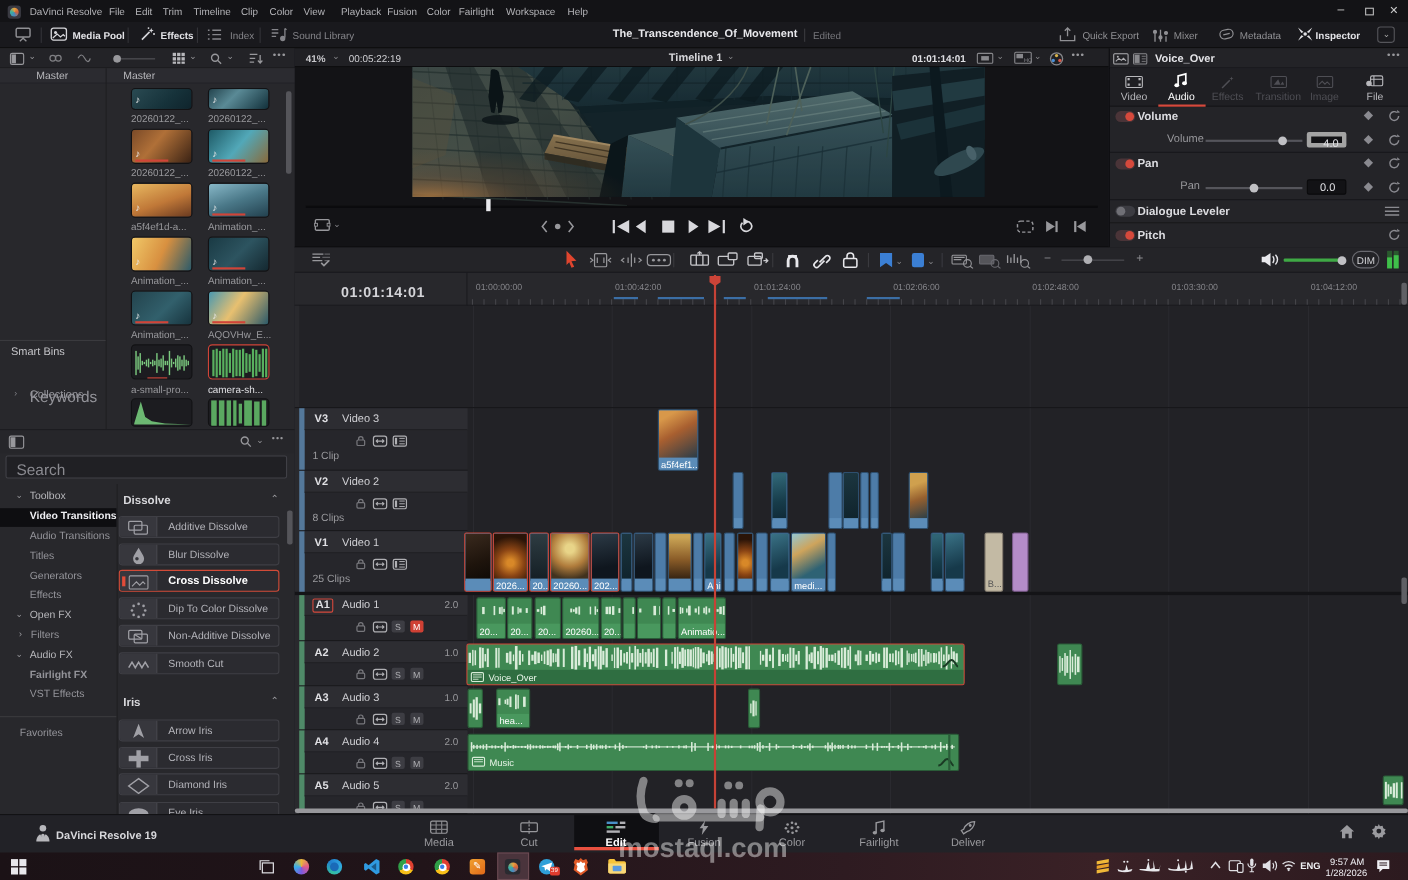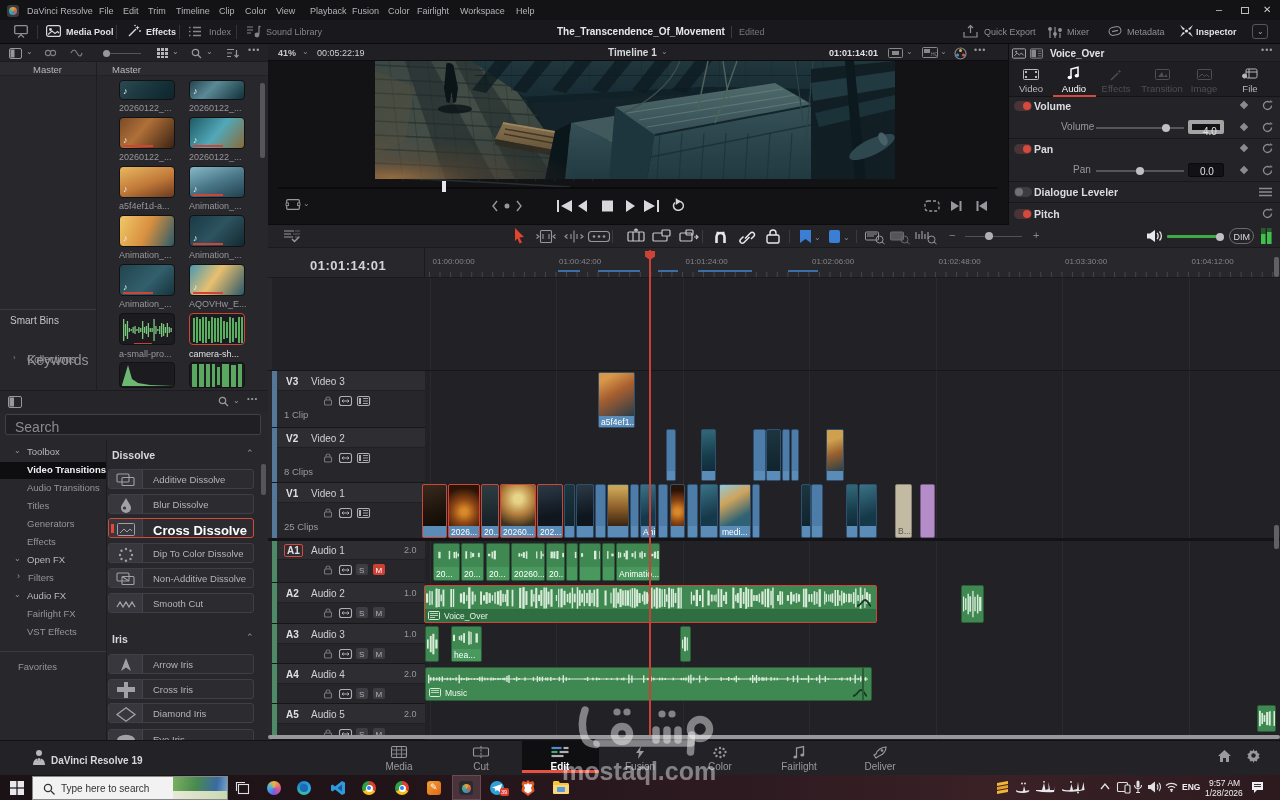--- a/index.html
+++ b/index.html
@@ -300,21 +300,21 @@
 <span class="tx" style="left:27px;top:482px;font-size:9.5px;color:#94949a;font-weight:normal">Audio Transitions</span>
 <span class="tx" style="left:27px;top:500px;font-size:9.5px;color:#94949a;font-weight:normal">Titles</span>
 <span class="tx" style="left:27px;top:518px;font-size:9.5px;color:#94949a;font-weight:normal">Generators</span>
 <span class="tx" style="left:27px;top:536px;font-size:9.5px;color:#94949a;font-weight:normal">Effects</span>
 <span class="tx" style="left:27px;top:554px;font-size:9.5px;color:#b8b8bc;font-weight:normal">Open FX</span>
 <span class="tx" style="left:14px;top:554px;font-size:8px;color:#98989c">⌄</span>
 <span class="tx" style="left:28px;top:572px;font-size:9.5px;color:#94949a;font-weight:normal">Filters</span>
 <span class="tx" style="left:17px;top:571px;font-size:9px;color:#98989c">›</span>
 <span class="tx" style="left:27px;top:590px;font-size:9.5px;color:#b8b8bc;font-weight:normal">Audio FX</span>
 <span class="tx" style="left:14px;top:590px;font-size:8px;color:#98989c">⌄</span>
-<span class="tx" style="left:27px;top:608px;font-size:9.5px;color:#94949a;font-weight:normal">Fairlight FX</span>
+<span class="tx" style="left:27px;top:608px;font-size:9.5px;color:#94949a;font-weight:bold">Fairlight FX</span>
 <span class="tx" style="left:27px;top:626px;font-size:9.5px;color:#94949a;font-weight:normal">VST Effects</span>
 <div class="a" style="left:0;top:651px;width:106px;height:1px;background:#3a3a3e"></div>
 <span class="tx" style="left:18px;top:661px;font-size:9.5px;color:#94949a">Favorites</span>
 <div class="a" style="left:106px;top:440px;width:1px;height:300px;background:#1e1e22"></div>
 <span class="tx" style="left:112px;top:449px;font-size:10.5px;font-weight:bold;color:#d8d8dc">Dissolve</span>
 <span class="tx" style="left:246px;top:448px;font-size:9px;color:#98989c">⌃</span>
 <div class="a" style="left:108px;top:469px;width:146px;height:20px;background:#2b2b30;border:1.5px solid #3f3f45;border-radius:3px;overflow:hidden">
     <div class="a" style="left:0;top:0;width:34px;height:100%;background:#37373d;border-right:1px solid #45454b">
       <svg class="a" style="left:7px;top:3px" width="20" height="14" viewBox="0 0 20 14">
         <g fill="none" stroke="#a0a0a6" stroke-width="1.1">
@@ -334,21 +334,21 @@
     </div>
     <span class="tx" style="left:44px;top:4px;font-size:9.5px;color:#b4b4ba;font-weight:normal">Blur Dissolve</span>
   </div>
 <div class="a" style="left:108px;top:518px;width:146px;height:20px;background:#2b2b30;border:1.5px solid #d24b38;border-radius:3px;overflow:hidden">
     <div class="a" style="left:0;top:0;width:34px;height:100%;background:#37373d;border-right:1px solid #45454b">
       <svg class="a" style="left:8px;top:3.5px" width="18" height="13" viewBox="0 0 18 13">
         <rect x="0.5" y="0.5" width="17" height="12" rx="1" fill="none" stroke="#a0a0a6"></rect>
         <path d="M3 10l4-4 3 3 3-3 2 2" fill="none" stroke="#a0a0a6"></path>
       </svg>
     </div>
-    <span class="tx" style="left:44px;top:4px;font-size:13px;color:#ffffff;font-weight:bold">Cross Dissolve</span>
+    <span class="tx" style="left:44px;top:4px;font-size:10px;color:#ffffff;font-weight:bold">Cross Dissolve</span>
     <div class="a" style="left:2px;top:5px;width:2.5px;height:9px;background:#e04b38"></div>
   </div>
 <div class="a" style="left:108px;top:543px;width:146px;height:20px;background:#2b2b30;border:1.5px solid #3f3f45;border-radius:3px;overflow:hidden">
     <div class="a" style="left:0;top:0;width:34px;height:100%;background:#37373d;border-right:1px solid #45454b">
       <svg class="a" style="left:9px;top:3px" width="16" height="15" viewBox="0 0 16 15">
         <g fill="#a0a0a6">
           <circle cx="8" cy="2" r="1.2"></circle>
           <circle cx="12.5" cy="3.8" r="1.2"></circle>
           <circle cx="14" cy="8" r="1.2"></circle>
           <circle cx="12.5" cy="12" r="1.2"></circle>
@@ -1784,29 +1784,20 @@
   </div>
 <div class="a" style="left:0;top:775px;width:1280px;height:25px;background:linear-gradient(90deg,#1b1216 0%,#211419 30%,#2e1b21 60%,#3a2126 78%,#2c1a1f 100%)">
     <svg class="a" style="left:10px;top:6px" width="14" height="14" viewBox="0 0 14 14">
       <g fill="#e8e8ec">
         <rect x="0" y="0" width="6.4" height="6.4"></rect>
         <rect x="7.6" y="0" width="6.4" height="6.4"></rect>
         <rect x="0" y="7.6" width="6.4" height="6.4"></rect>
         <rect x="7.6" y="7.6" width="6.4" height="6.4"></rect>
       </g>
     </svg>
-    <div class="a" style="left:32px;top:0.5px;width:196px;height:24px;background:#f2f2f2;border:1px solid #888;overflow:hidden">
-      <svg class="a" style="left:10px;top:6px" width="12" height="12" viewBox="0 0 12 12">
-        <circle cx="5" cy="5" r="3.6" fill="none" stroke="#333" stroke-width="1.3"></circle>
-        <path d="M8 8l3.5 3.5" stroke="#333" stroke-width="1.3"></path>
-      </svg>
-      <span class="tx" style="left:28px;top:6px;font-size:10px;color:#333">Type here to search</span>
-      <div class="a" style="left:140px;top:0;width:56px;height:24px;background:linear-gradient(100deg,#7ab060 0%,#4a8a50 40%,#3a6aa0 75%,#88b8d8 100%)"></div>
-      <div class="a" style="left:140px;top:14px;width:56px;height:10px;background:linear-gradient(90deg,#e8e8d8,#c8d8b0)"></div>
-    </div>
     <svg class="a" style="left:236px;top:7px" width="13" height="12" viewBox="0 0 13 12">
       <rect x="2.5" y="2.5" width="10" height="9" fill="none" stroke="#e0e0e4" stroke-width="1.1"></rect>
       <path d="M0.5 9V0.5H9" fill="none" stroke="#e0e0e4" stroke-width="1.1"></path>
     </svg>
     <div class="a" style="left:267px;top:6px;width:14px;height:14px;border-radius:50%;background:conic-gradient(#e8b83a,#e05a8a,#7a5ae0,#3ab0e8,#e8b83a)"></div>
     <div class="a" style="left:297px;top:6px;width:14px;height:14px;border-radius:50%;background:conic-gradient(from 200deg,#35c0a0,#2080d0,#30a8e0,#35c0a0)">
       <div class="a" style="left:3px;top:3px;width:8px;height:8px;border-radius:50%;background:#1a6ab8"></div>
     </div>
     <svg class="a" style="left:331px;top:6px" width="15" height="14" viewBox="0 0 15 14">
       <path d="M11 0 L14 1.5v11L11 14 4 8.5 1.5 10.5 0 9.5v-5L1.5 3.5 4 5.5z" fill="#2f9ae0"></path>

